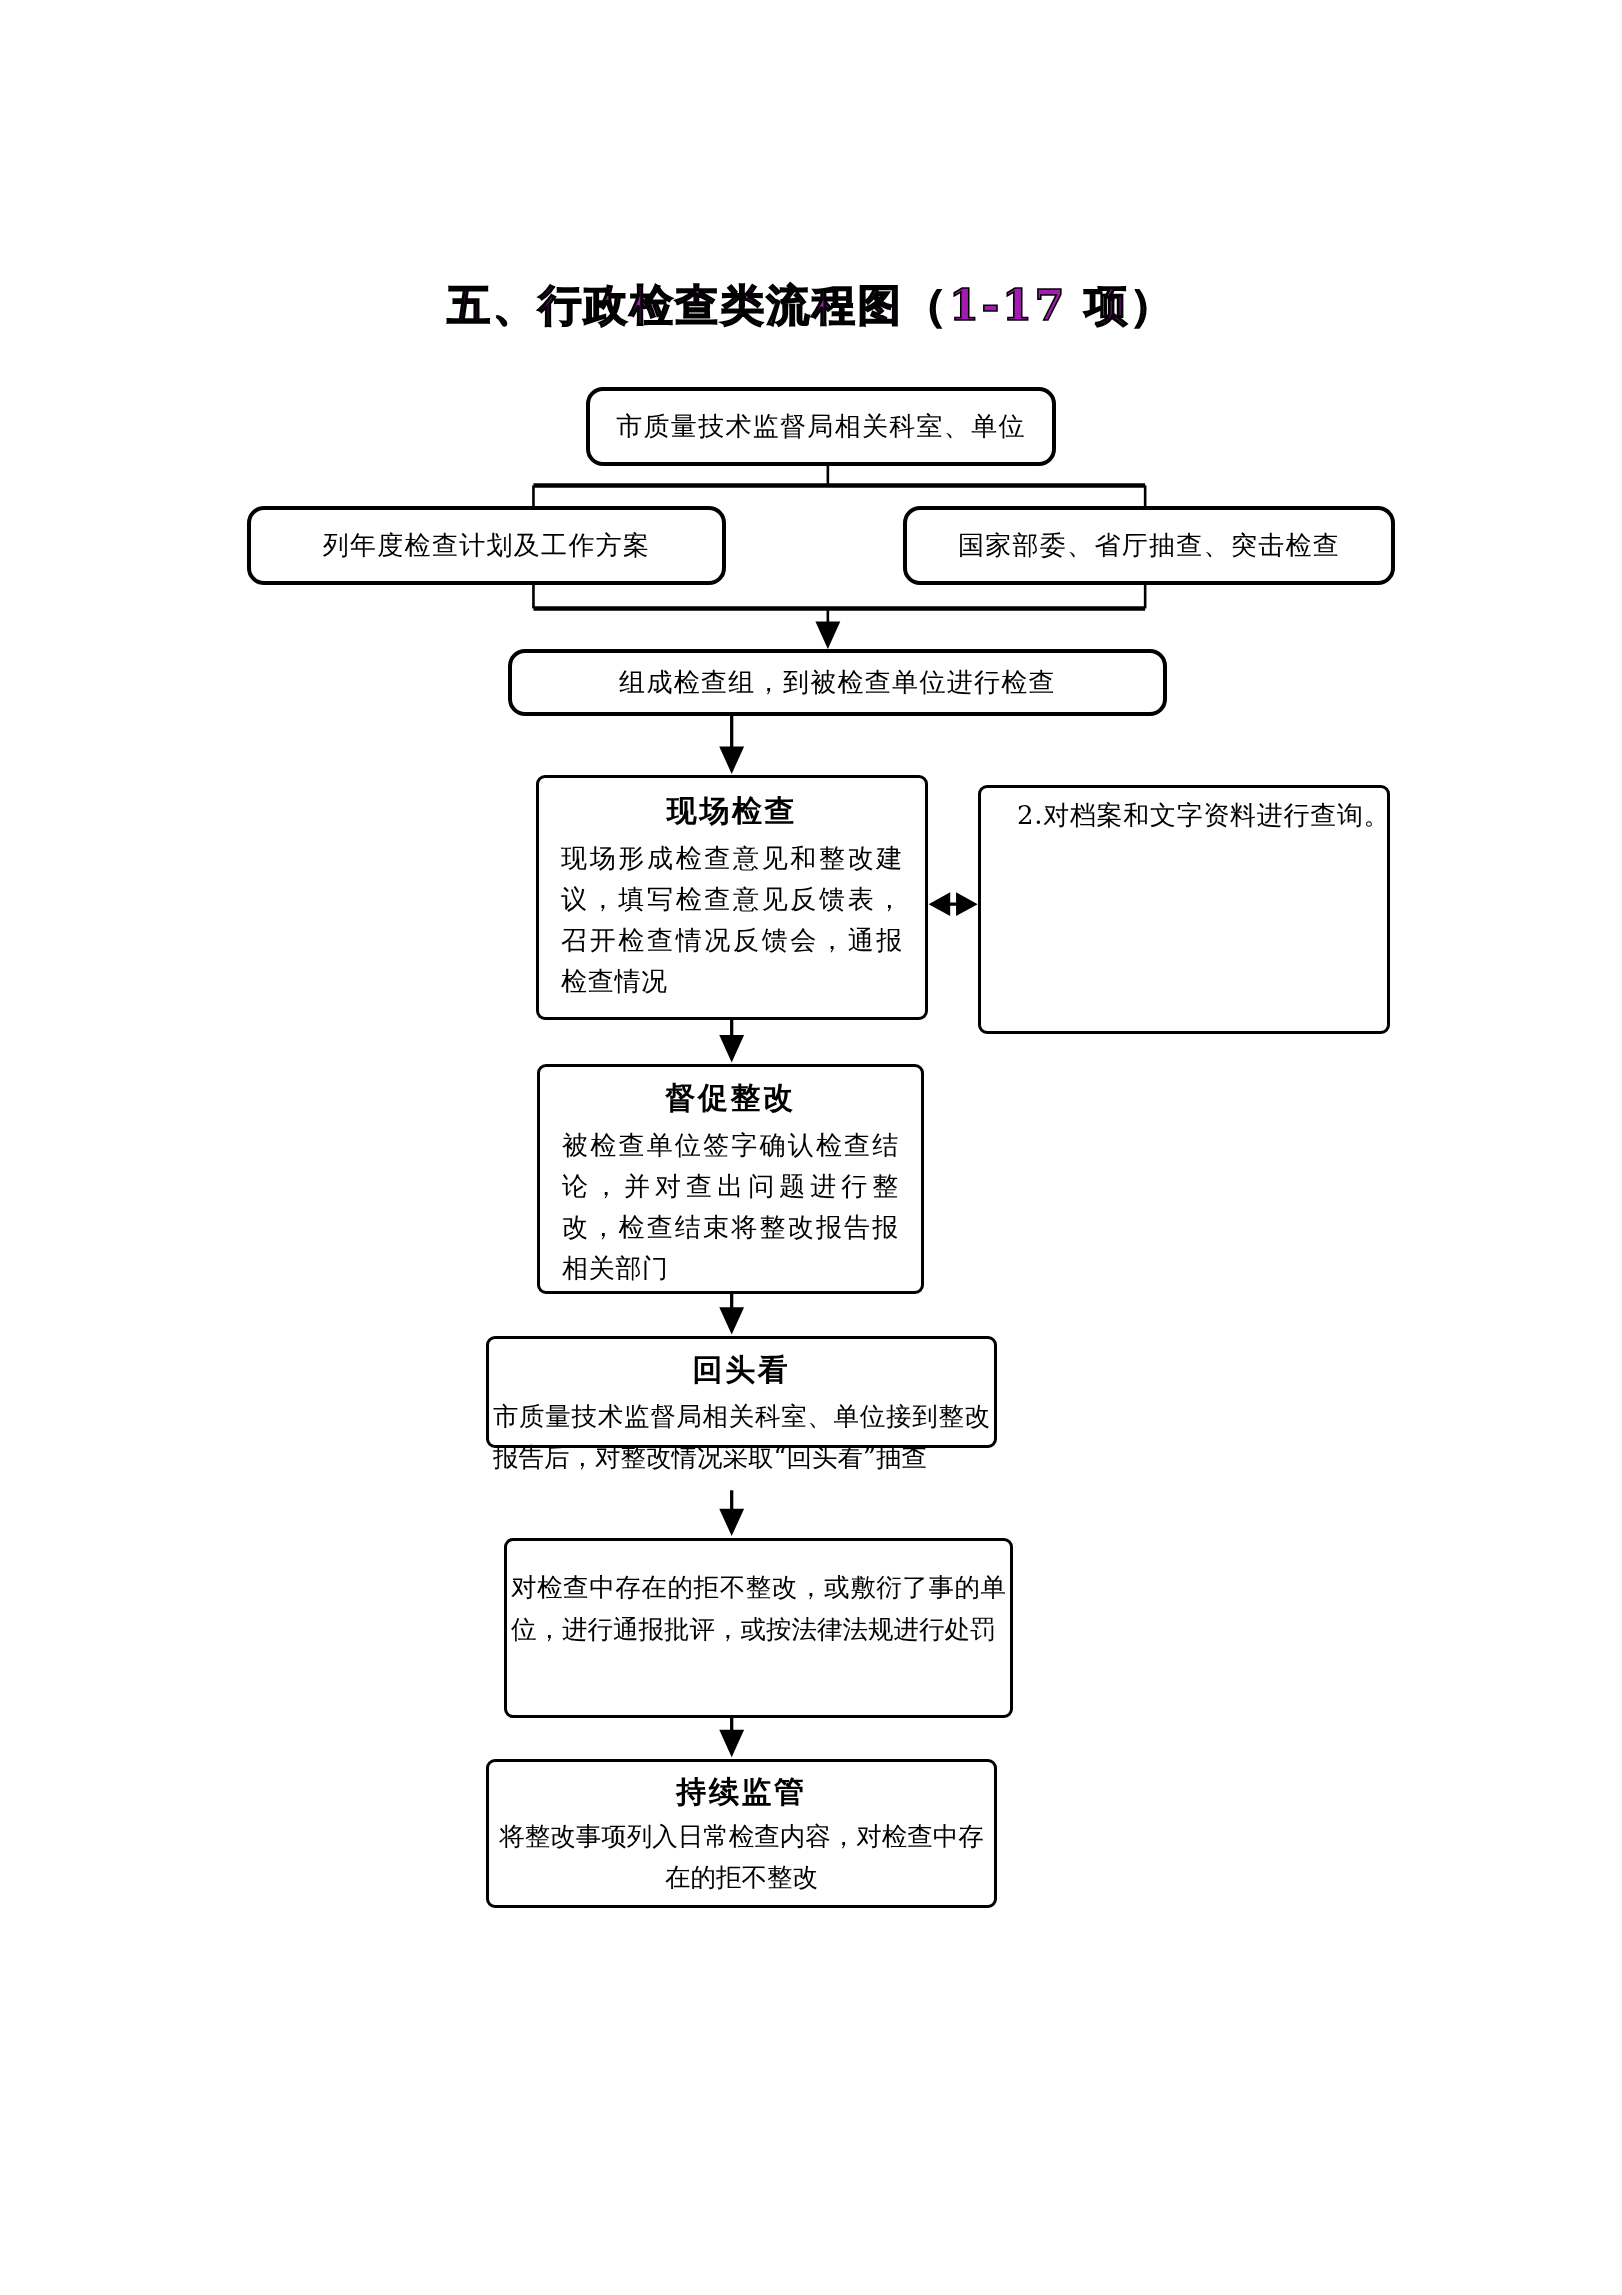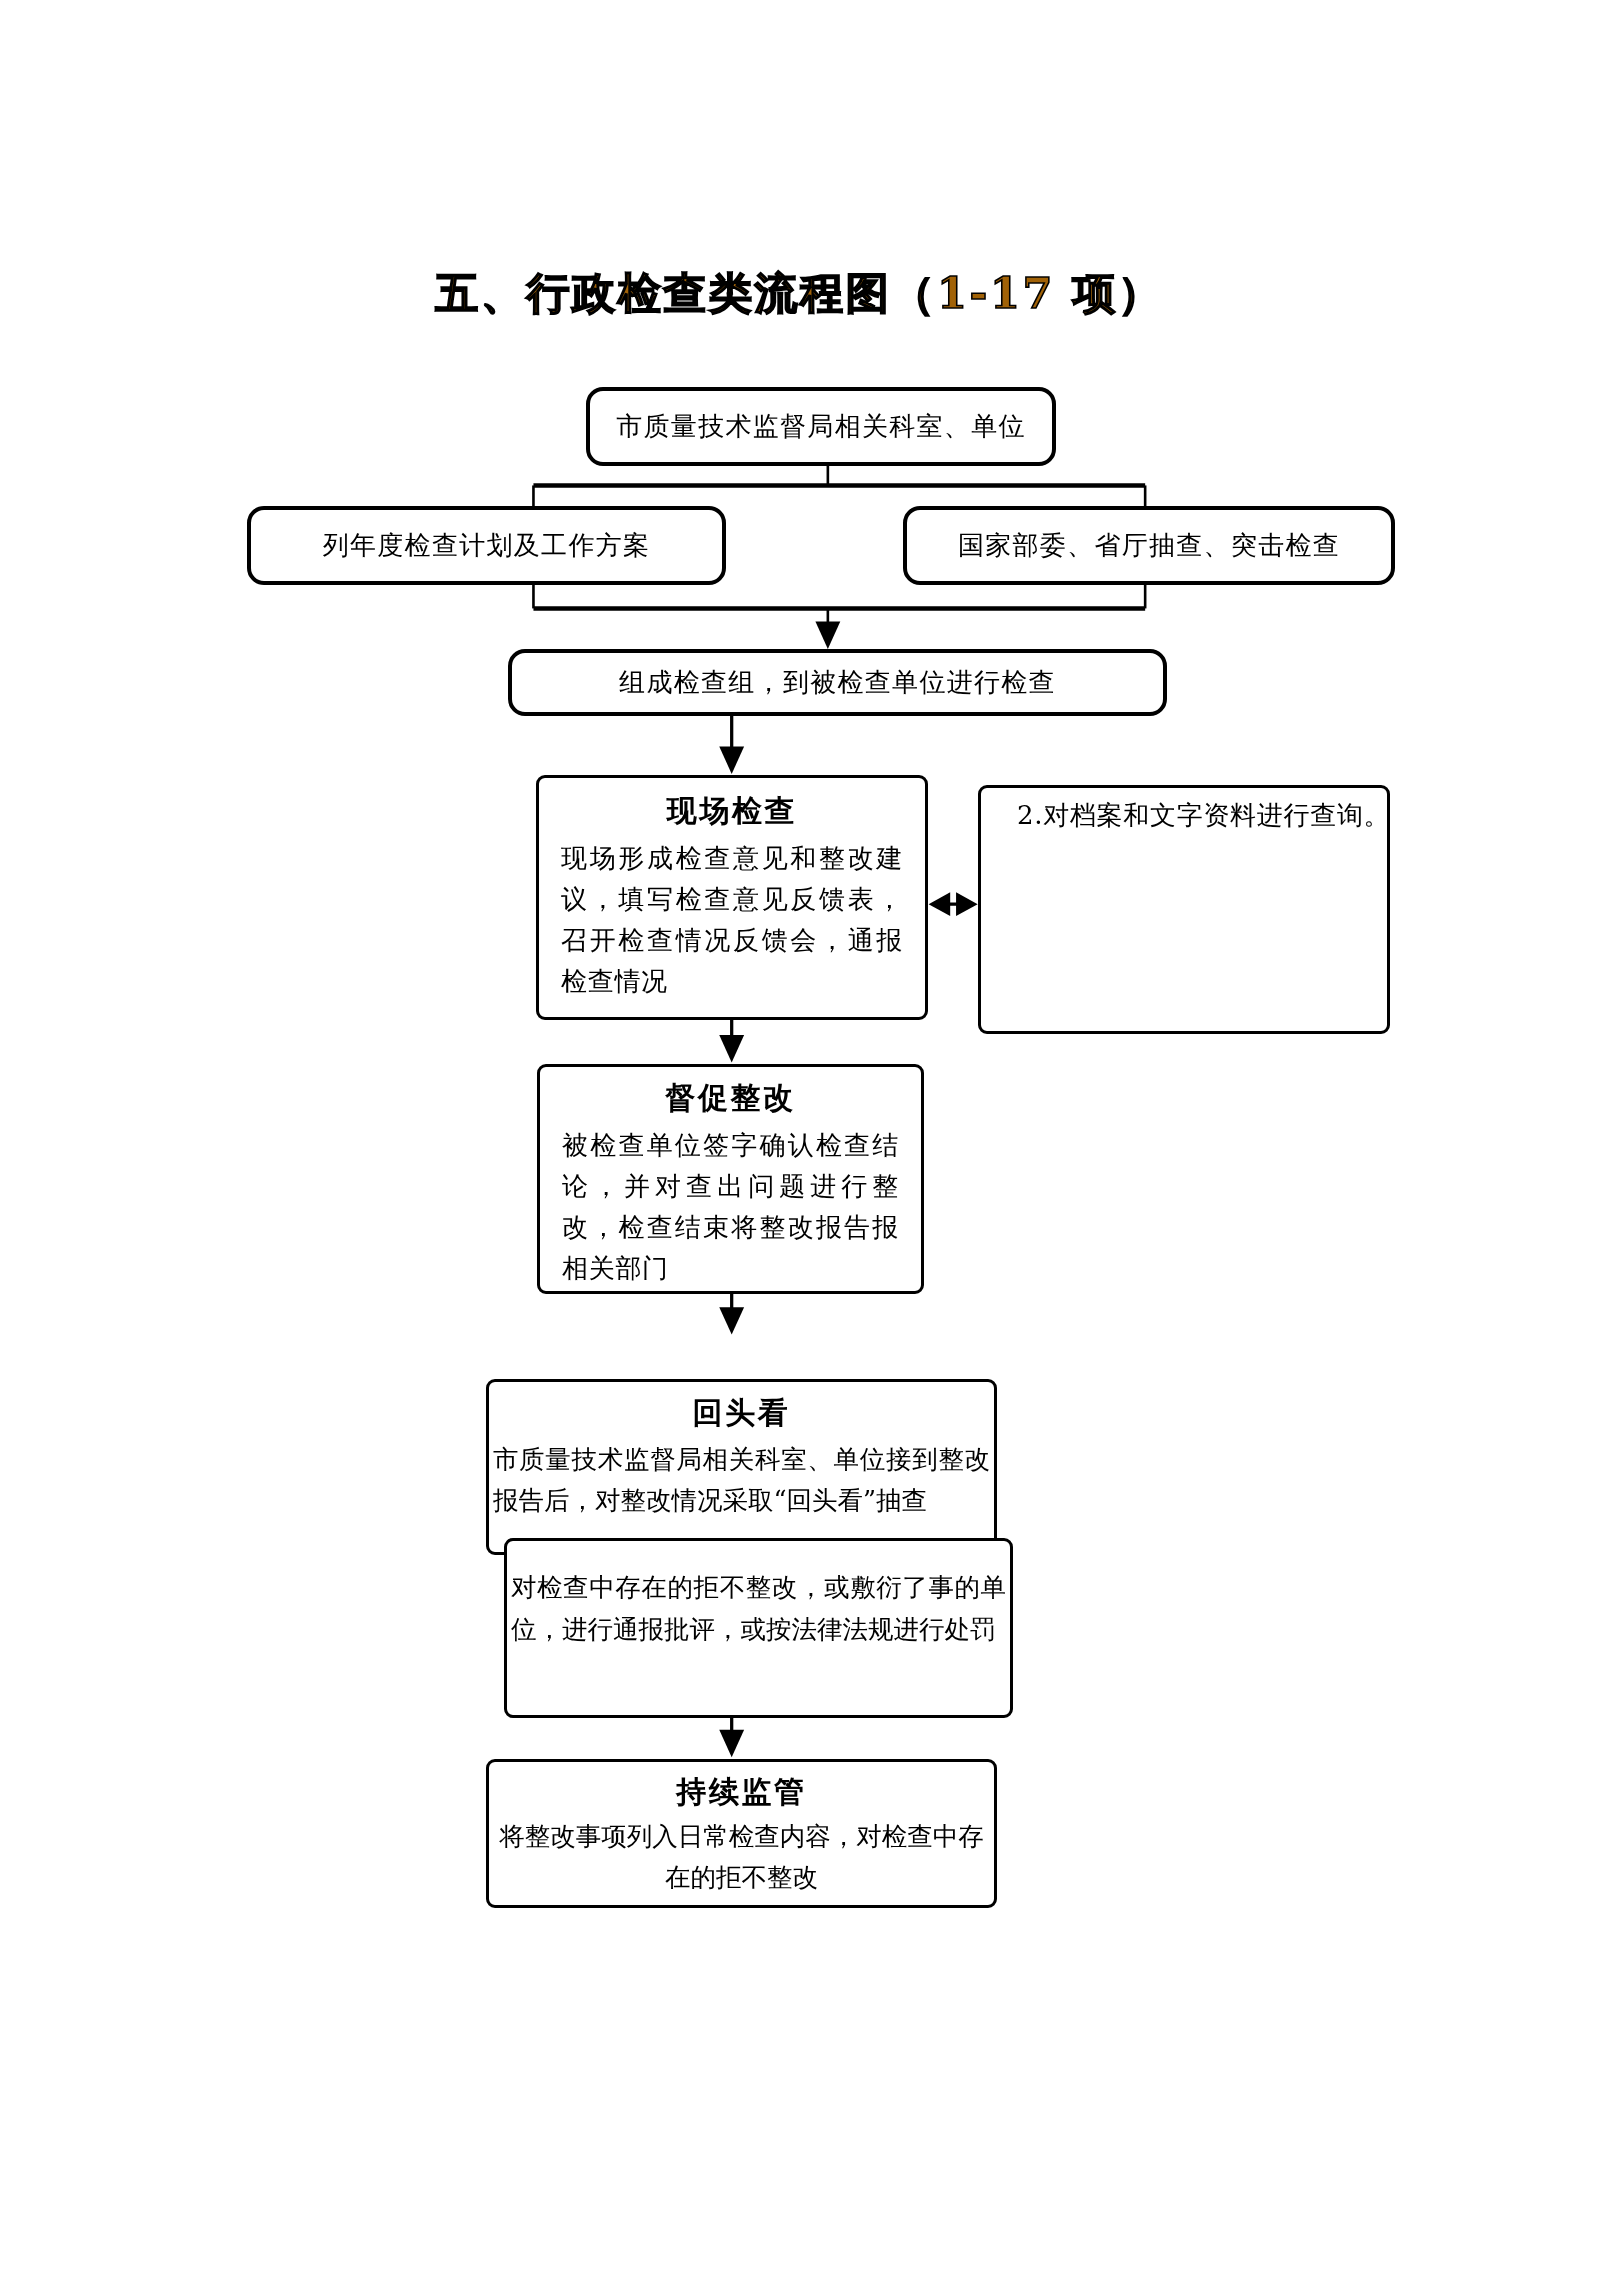--- a/index.html
+++ b/index.html
@@ -10,28 +10,28 @@
     background: #ffffff;
     font-family: "DejaVu Serif", serif;
     color: #000000;
     overflow: hidden;
   }
   .doc-title {
     position: absolute;
     top: 270px;
     left: 0;
     width: 1599px;
-    margin: 0;
+    margin: 12px;
     text-align: center;
     font-family: "DejaVu Serif", serif;
     font-weight: bold;
     font-size: 43px;
     line-height: 46px;
     letter-spacing: 2.6px;
-    color: #a16207;
+    color: #a21caf;
     -webkit-text-stroke: 1.6px #000000;
   }
   .connectors {
     position: absolute;
     top: 0; left: 0;
     width: 1623px;
     height: 2295px;
   }
   .box {
     position: absolute;
@@ -157,21 +157,21 @@
 
   <div class="box list-box" style="left:978px; top:785px; width:412px; height:249px;">
     <div class="list-item">2.对档案和文字资料进行查询。</div>
   </div>
 
   <div class="box rectify-box" style="left:537px; top:1064px; width:387px; height:230px;">
     <div class="box-title">督促整改</div>
     <div class="box-body">被检查单位签字确认检查结论，并对查出问题进行整改，检查结束将整改报告报相关部门</div>
   </div>
 
-  <div class="box lookback-box" style="left:486px; top:1336px; width:511px; height:176px;margin-top:43px;">
+  <div class="box lookback-box" style="left:486px; top:1336px; width:511px; height:112px;">
     <div class="box-title">回头看</div>
     <div class="box-body">市质量技术监督局相关科室、单位接到整改报告后，对整改情况采取“回头看”抽查</div>
   </div>
 
   <div class="box punish-box" style="left:504px; top:1538px; width:509px; height:180px;">
     <div class="box-body">对检查中存在的拒不整改，或敷衍了事的单位，进行通报批评，或按法律法规进行处罚</div>
   </div>
 
   <div class="box continuous-box" style="left:486px; top:1759px; width:511px; height:149px;">
     <div class="box-title">持续监管</div>

